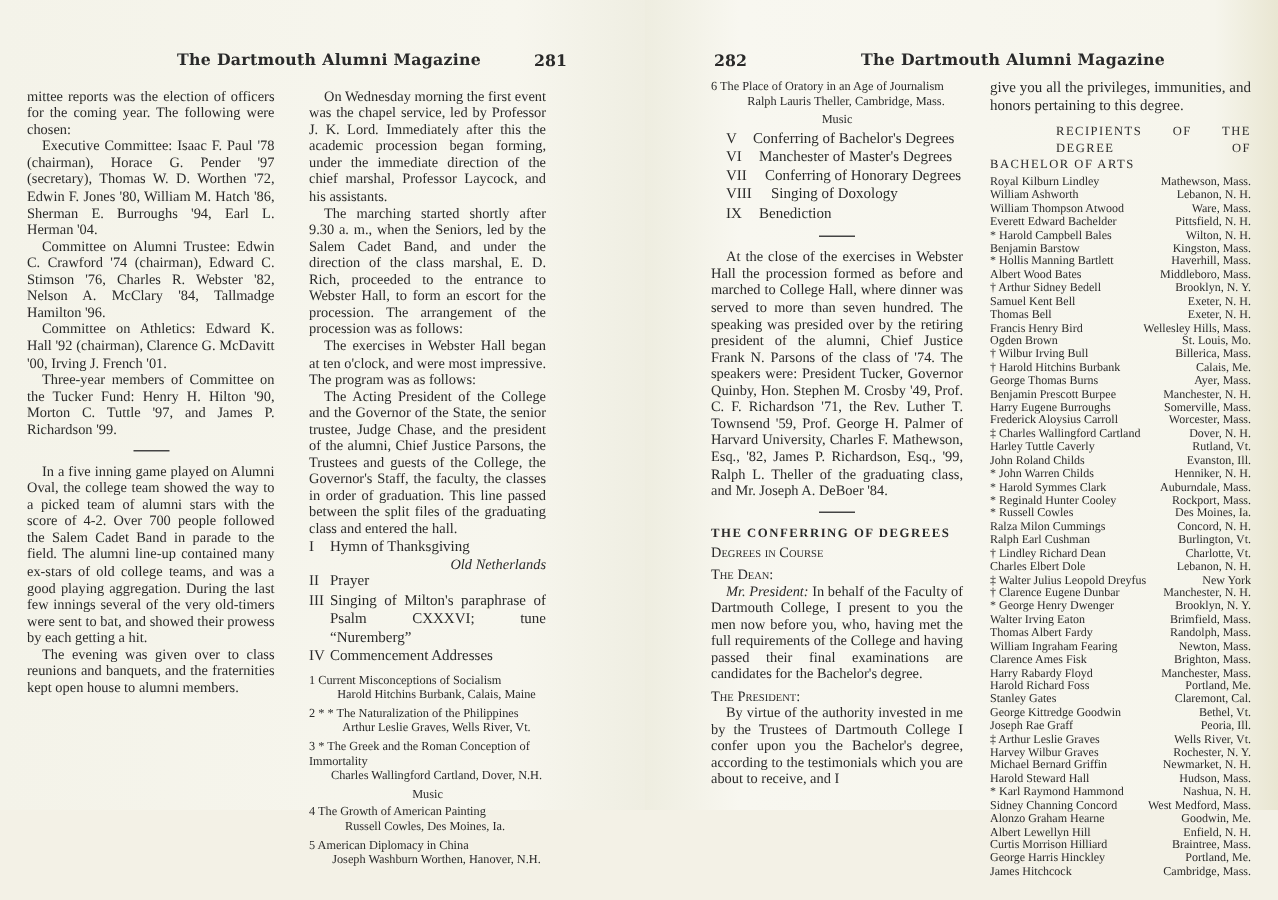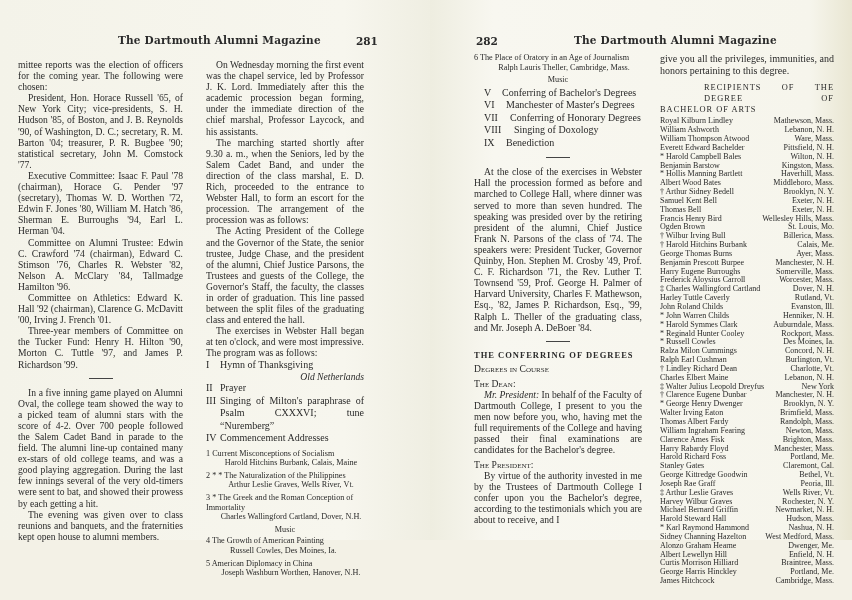--- a/index.html
+++ b/index.html
@@ -46,35 +46,34 @@
 <body>
 
 <div class="spread">
 
   <div class="page page-left">
     <div class="header" style="left:118px;">The Dartmouth Alumni Magazine</div>
     <div class="pn" style="left:356px;">281</div>
 
     <div class="col" style="left:18px; top:59px; width:165px;">
       <p>mittee reports was the election of officers for the coming year. The following were chosen:</p>
-      <p class="ind">President, Hon. Horace Russell '65, of New York City; vice-presidents, S. H. Hudson '85, of Boston, and J. B. Reynolds '90, of Washington, D. C.; secretary, R. M. Barton '04; treasurer, P. R. Bugbee '90; statistical secretary, John M. Comstock '77.</p>
       <p class="ind">Executive Committee: Isaac F. Paul '78 (chairman), Horace G. Pender '97 (secretary), Thomas W. D. Worthen '72, Edwin F. Jones '80, William M. Hatch '86, Sherman E. Burroughs '94, Earl L. Herman '04.</p>
       <p class="ind">Committee on Alumni Trustee: Edwin C. Crawford '74 (chairman), Edward C. Stimson '76, Charles R. Webster '82, Nelson A. McClary '84, Tallmadge Hamilton '96.</p>
       <p class="ind">Committee on Athletics: Edward K. Hall '92 (chairman), Clarence G. McDavitt '00, Irving J. French '01.</p>
       <p class="ind">Three-year members of Committee on the Tucker Fund: Henry H. Hilton '90, Morton C. Tuttle '97, and James P. Richardson '99.</p>
       <div class="rule"></div>
       <p class="ind">In a five inning game played on Alumni Oval, the college team showed the way to a picked team of alumni stars with the score of 4-2. Over 700 people followed the Salem Cadet Band in parade to the field. The alumni line-up contained many ex-stars of old college teams, and was a good playing aggregation. During the last few innings several of the very old-timers were sent to bat, and showed their prowess by each getting a hit.</p>
       <p class="ind">The evening was given over to class reunions and banquets, and the fraternities kept open house to alumni members.</p>
     </div>
 
     <div class="col" style="left:206px; top:59px; width:158px;">
       <p class="ind">On Wednesday morning the first event was the chapel service, led by Professor J. K. Lord. Immediately after this the academic procession began forming, under the immediate direction of the chief marshal, Professor Laycock, and his assistants.</p>
       <p class="ind">The marching started shortly after 9.30 a. m., when the Seniors, led by the Salem Cadet Band, and under the direction of the class marshal, E. D. Rich, proceeded to the entrance to Webster Hall, to form an escort for the procession. The arrangement of the procession was as follows:</p>
+      <p class="ind">The exercises in Webster Hall began at ten o'clock, and were most impressive. The program was as follows:</p>
       <p class="ind">The Acting President of the College and the Governor of the State, the senior trustee, Judge Chase, and the president of the alumni, Chief Justice Parsons, the Trustees and guests of the College, the Governor's Staff, the faculty, the classes in order of graduation. This line passed between the split files of the graduating class and entered the hall.</p>
-      <p class="ind">The exercises in Webster Hall began at ten o'clock, and were most impressive. The program was as follows:</p>
 
       <div class="prog">
         <div class="row">
           <span class="num">I</span>
           <span class="lbl">Hymn of Thanksgiving</span>
         </div>
         <div class="right-it">Old Netherlands</div>
         <div class="row">
           <span class="num">II</span>
           <span class="lbl">Prayer</span>
@@ -263,21 +262,21 @@
           </div>
         <div class="r">
             <span>Ralph Earl Cushman</span>
             <span>Burlington, Vt.</span>
           </div>
         <div class="r">
             <span>† Lindley Richard Dean</span>
             <span>Charlotte, Vt.</span>
           </div>
         <div class="r">
-            <span>Charles Elbert Maine</span>
+            <span>Charles Elbert Dole</span>
             <span>Lebanon, N. H.</span>
           </div>
         <div class="r">
             <span>‡ Walter Julius Leopold Dreyfus</span>
             <span>New York</span>
           </div>
         <div class="r">
             <span>† Clarence Eugene Dunbar</span>
             <span>Manchester, N. H.</span>
           </div>
@@ -335,26 +334,26 @@
           </div>
         <div class="r">
             <span>Harold Steward Hall</span>
             <span>Hudson, Mass.</span>
           </div>
         <div class="r">
             <span>* Karl Raymond Hammond</span>
             <span>Nashua, N. H.</span>
           </div>
         <div class="r">
-            <span>Sidney Channing Hazelton</span>
+            <span>Sidney Channing Concord</span>
             <span>West Medford, Mass.</span>
           </div>
         <div class="r">
             <span>Alonzo Graham Hearne</span>
-            <span>Dwenger, Me.</span>
+            <span>Goodwin, Me.</span>
           </div>
         <div class="r">
             <span>Albert Lewellyn Hill</span>
             <span>Enfield, N. H.</span>
           </div>
         <div class="r">
             <span>Curtis Morrison Hilliard</span>
             <span>Braintree, Mass.</span>
           </div>
         <div class="r">

